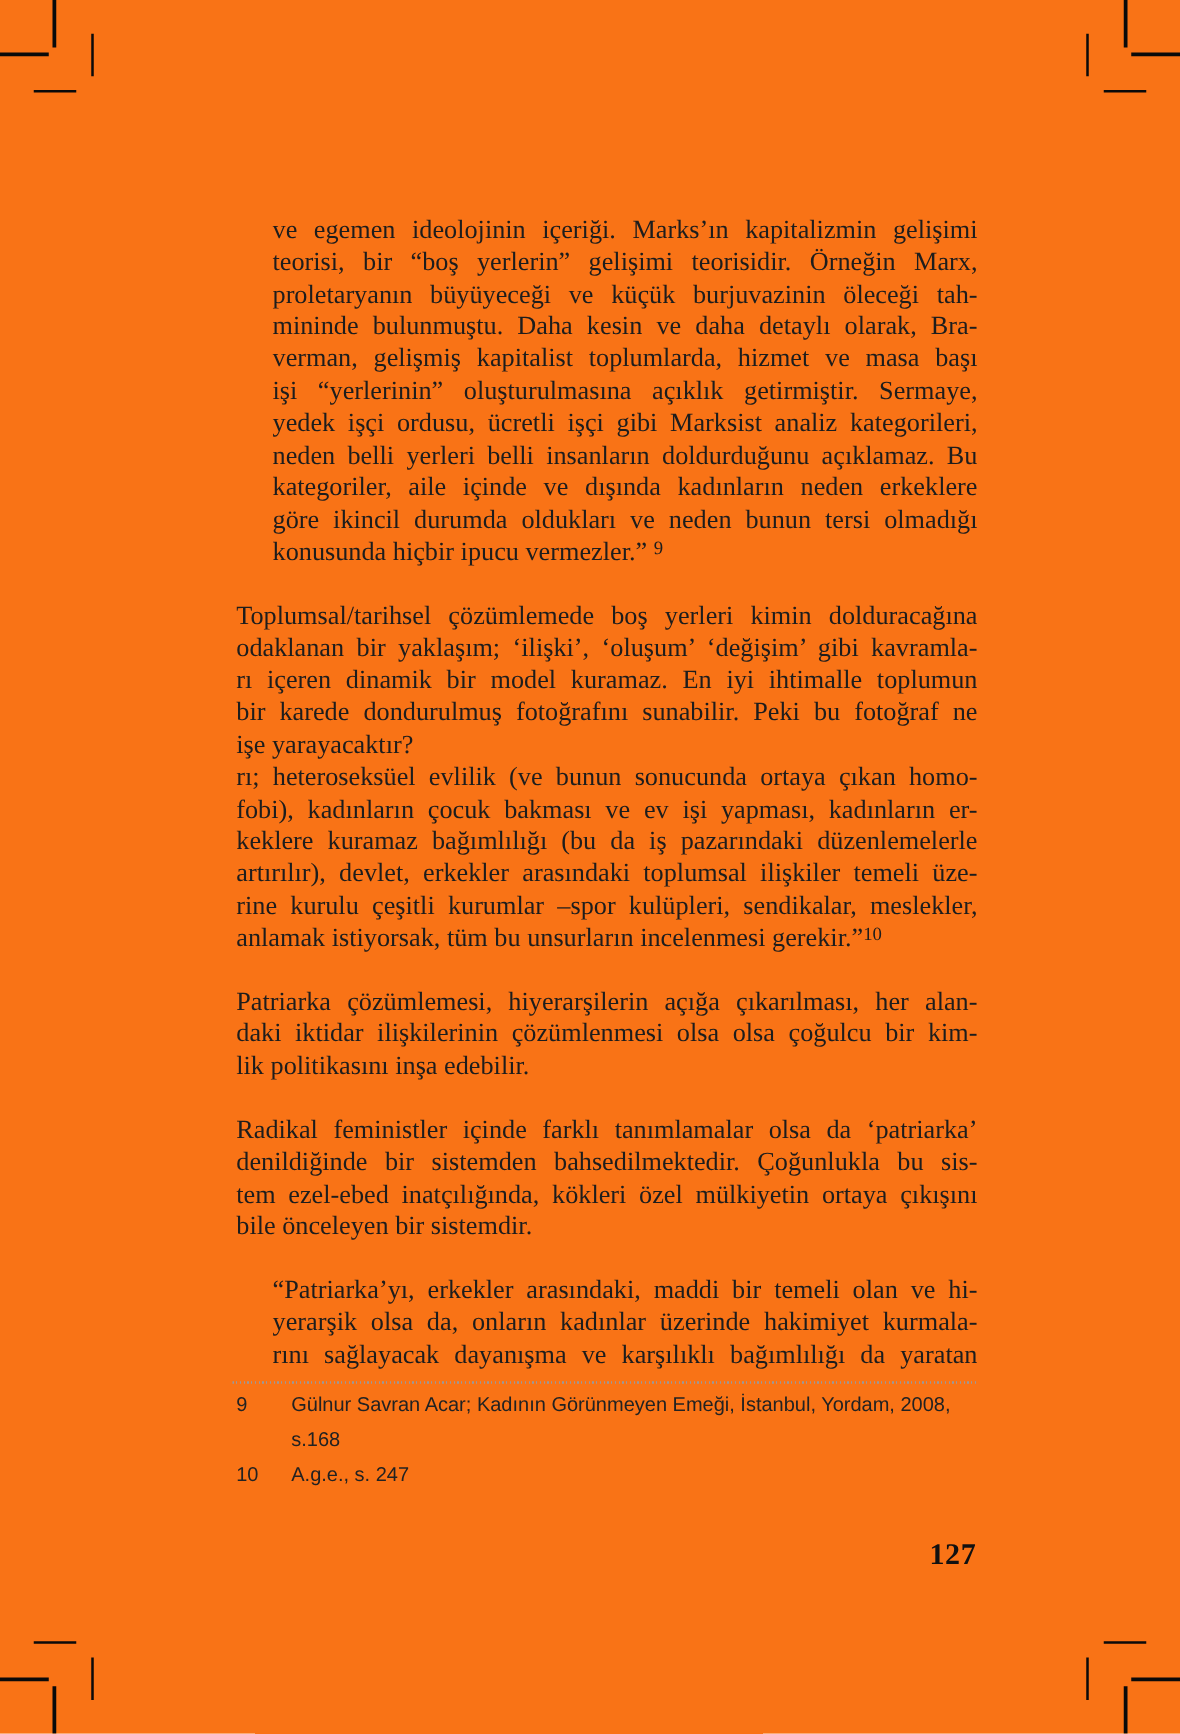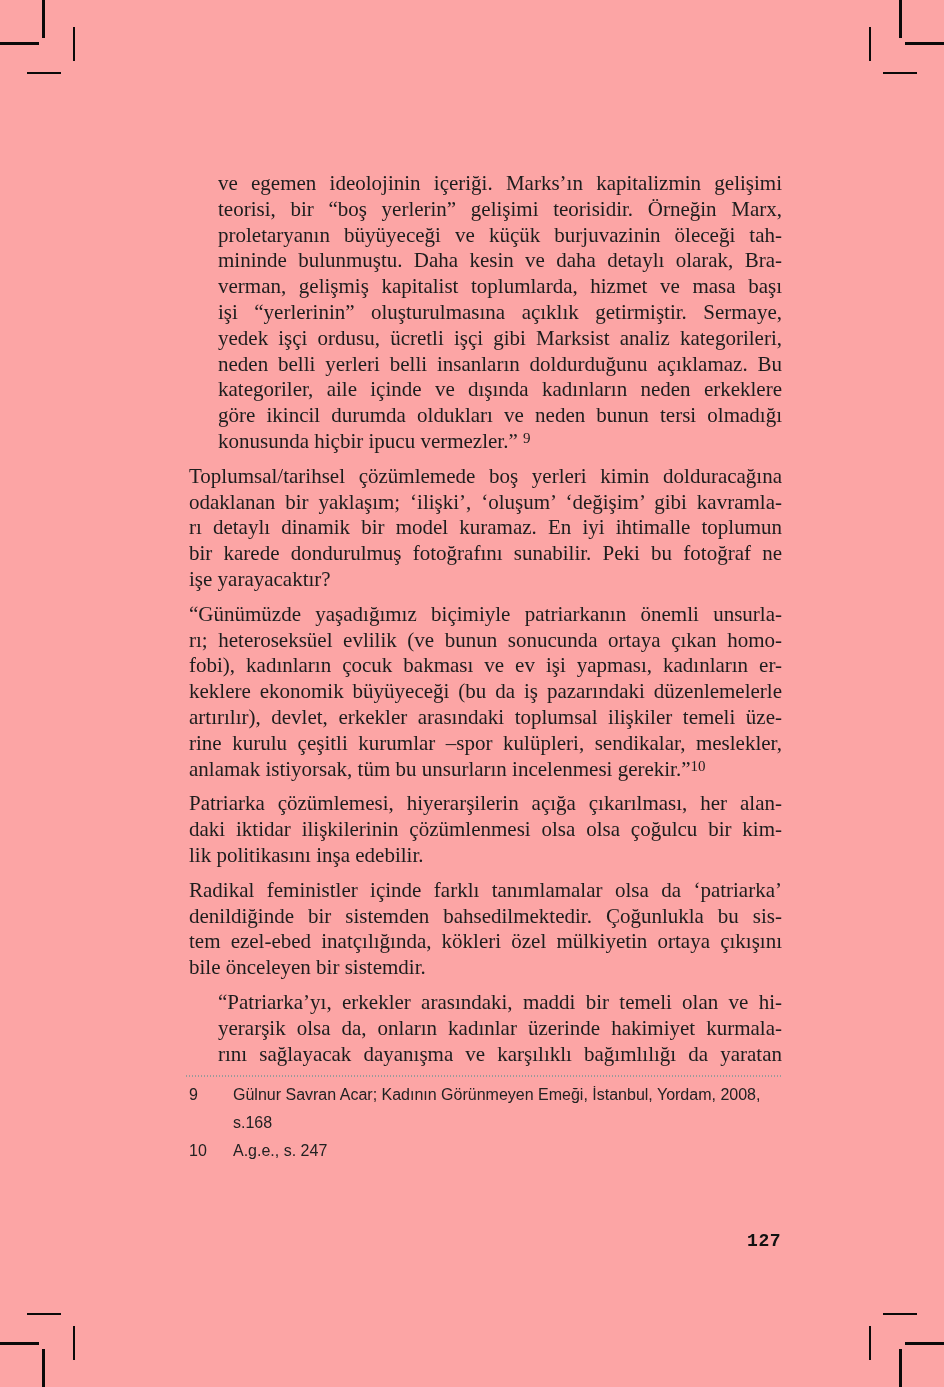--- a/index.html
+++ b/index.html
@@ -1,51 +1,51 @@
 <!DOCTYPE html>
 <html><head>
 <meta charset="utf-8">
 <style>
   html,body{margin:0;padding:0;background:#ffffff;}
   .page{
     position:relative;
     width:944px;height:1387px;
-    background:#fca5a5;
+    background:#f97316;
     font-family:"Liberation Serif", serif;
     color:#1d1d1d;
     overflow:hidden;
   }
   
   .mark{position:absolute;background:#0a0a0a;}
   
   .text-column{position:absolute;left:189px;top:171px;width:593px;}
   .line{
     height:25.8px;overflow:hidden;
     font-size:21px;line-height:25.8px;
     text-align:justify;
     white-space:normal;
   }
   .line.bq{margin-left:29px;}
-  .line.p{margin-top:9px;}
+  .line.p{margin-top:25px;}
   .line.j::after{content:"";display:inline-block;width:100%;height:0;line-height:0;vertical-align:top;}
   sup.fnref{font-size:15px;line-height:0;vertical-align:5px;}
   
   .footnotes{margin-top:8px;font-family:"Liberation Sans", sans-serif;color:#222;}
   .fn-rule{
     height:2px;width:596px;margin-left:-3px;margin-bottom:4px;
     background-image:repeating-linear-gradient(90deg,#9a9a9a 0 1px,transparent 1px 3px);
   }
   .fn{display:flex;font-size:16px;line-height:28px;}
   .fn-num{width:24px;flex:none;}
   .fn-text{flex:1;margin-left:20px;}
   
   .page-number{
     position:absolute;top:1231px;right:163px;
-    font-family:Liberation Mono, monospace;
-    font-weight:bold;font-size:18px;letter-spacing:0.5px;color:#111;
+    font-family:Liberation Serif, serif;
+    font-weight:bold;font-size:24px;letter-spacing:0.5px;color:#111;
   }
 </style>
 </head>
 <body>
 
 <div class="page">
 
   <div>
     <div class="mark" style="left:42px;top:0;width:3px;height:38px;"></div>
     <div class="mark" style="left:0;top:42px;width:39px;height:3px;"></div>
@@ -79,27 +79,26 @@
         <div class="line bq j">mininde bulunmuştu. Daha kesin ve daha detaylı olarak, Bra-</div>
         <div class="line bq j">verman, gelişmiş kapitalist toplumlarda, hizmet ve masa başı</div>
         <div class="line bq j">işi “yerlerinin” oluşturulmasına açıklık getirmiştir. Sermaye,</div>
         <div class="line bq j">yedek işçi ordusu, ücretli işçi gibi Marksist analiz kategorileri,</div>
         <div class="line bq j">neden belli yerleri belli insanların doldurduğunu açıklamaz. Bu</div>
         <div class="line bq j">kategoriler, aile içinde ve dışında kadınların neden erkeklere</div>
         <div class="line bq j">göre ikincil durumda oldukları ve neden bunun tersi olmadığı</div>
         <div class="line bq">konusunda hiçbir ipucu vermezler.” <sup class="fnref">9</sup></div>
         <div class="line p j">Toplumsal/tarihsel çözümlemede boş yerleri kimin dolduracağına</div>
         <div class="line j">odaklanan bir yaklaşım; ‘ilişki’, ‘oluşum’ ‘değişim’ gibi kavramla-</div>
-        <div class="line j">rı detaylı dinamik bir model kuramaz. En iyi ihtimalle toplumun</div>
+        <div class="line j">rı içeren dinamik bir model kuramaz. En iyi ihtimalle toplumun</div>
         <div class="line j">bir karede dondurulmuş fotoğrafını sunabilir. Peki bu fotoğraf ne</div>
         <div class="line">işe yarayacaktır?</div>
-        <div class="line p j">“Günümüzde yaşadığımız biçimiyle patriarkanın önemli unsurla-</div>
         <div class="line j">rı; heteroseksüel evlilik (ve bunun sonucunda ortaya çıkan homo-</div>
         <div class="line j">fobi), kadınların çocuk bakması ve ev işi yapması, kadınların er-</div>
-        <div class="line j">keklere ekonomik büyüyeceği (bu da iş pazarındaki düzenlemelerle</div>
+        <div class="line j">keklere kuramaz bağımlılığı (bu da iş pazarındaki düzenlemelerle</div>
         <div class="line j">artırılır), devlet, erkekler arasındaki toplumsal ilişkiler temeli üze-</div>
         <div class="line j">rine kurulu çeşitli kurumlar –spor kulüpleri, sendikalar, meslekler,</div>
         <div class="line">anlamak istiyorsak, tüm bu unsurların incelenmesi gerekir.”<sup class="fnref">10</sup></div>
         <div class="line p j">Patriarka çözümlemesi, hiyerarşilerin açığa çıkarılması, her alan-</div>
         <div class="line j">daki iktidar ilişkilerinin çözümlenmesi olsa olsa çoğulcu bir kim-</div>
         <div class="line">lik politikasını inşa edebilir.</div>
         <div class="line p j">Radikal feministler içinde farklı tanımlamalar olsa da ‘patriarka’</div>
         <div class="line j">denildiğinde bir sistemden bahsedilmektedir. Çoğunlukla bu sis-</div>
         <div class="line j">tem ezel-ebed inatçılığında, kökleri özel mülkiyetin ortaya çıkışını</div>
         <div class="line">bile önceleyen bir sistemdir.</div>

